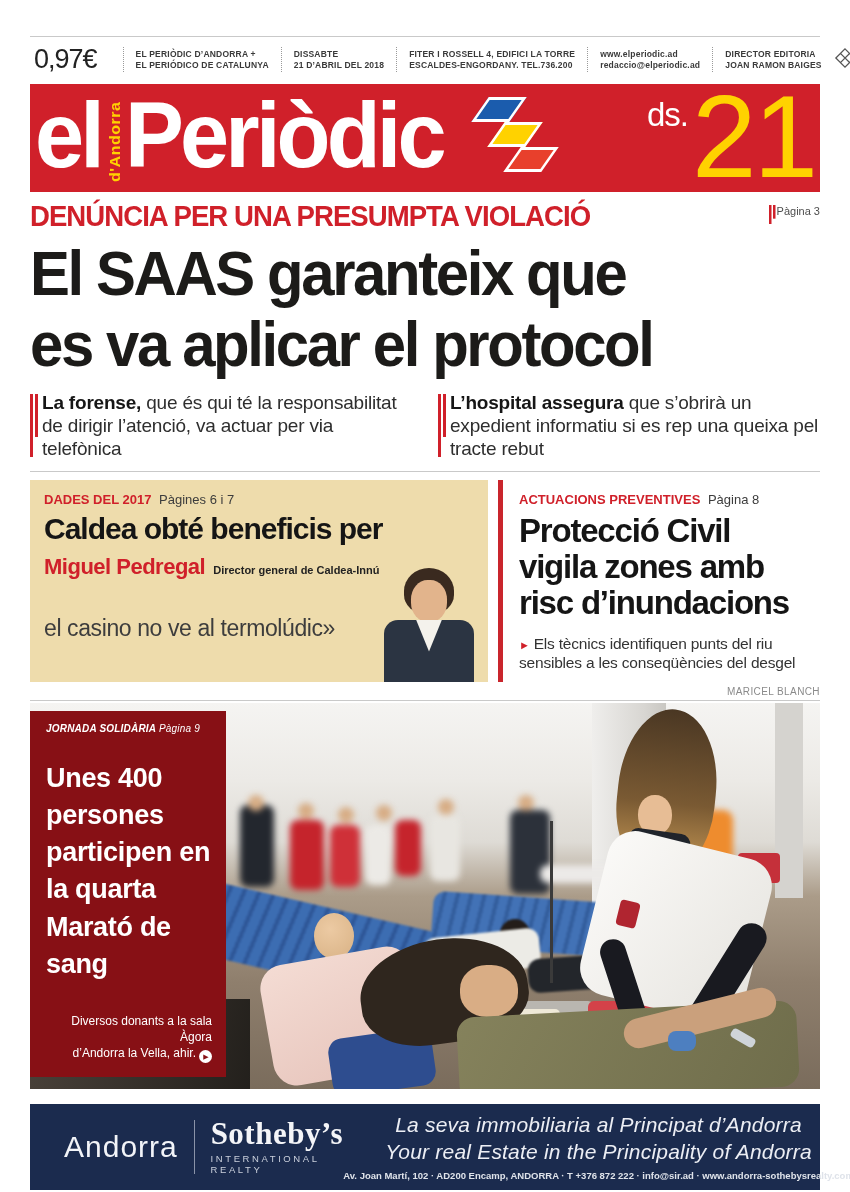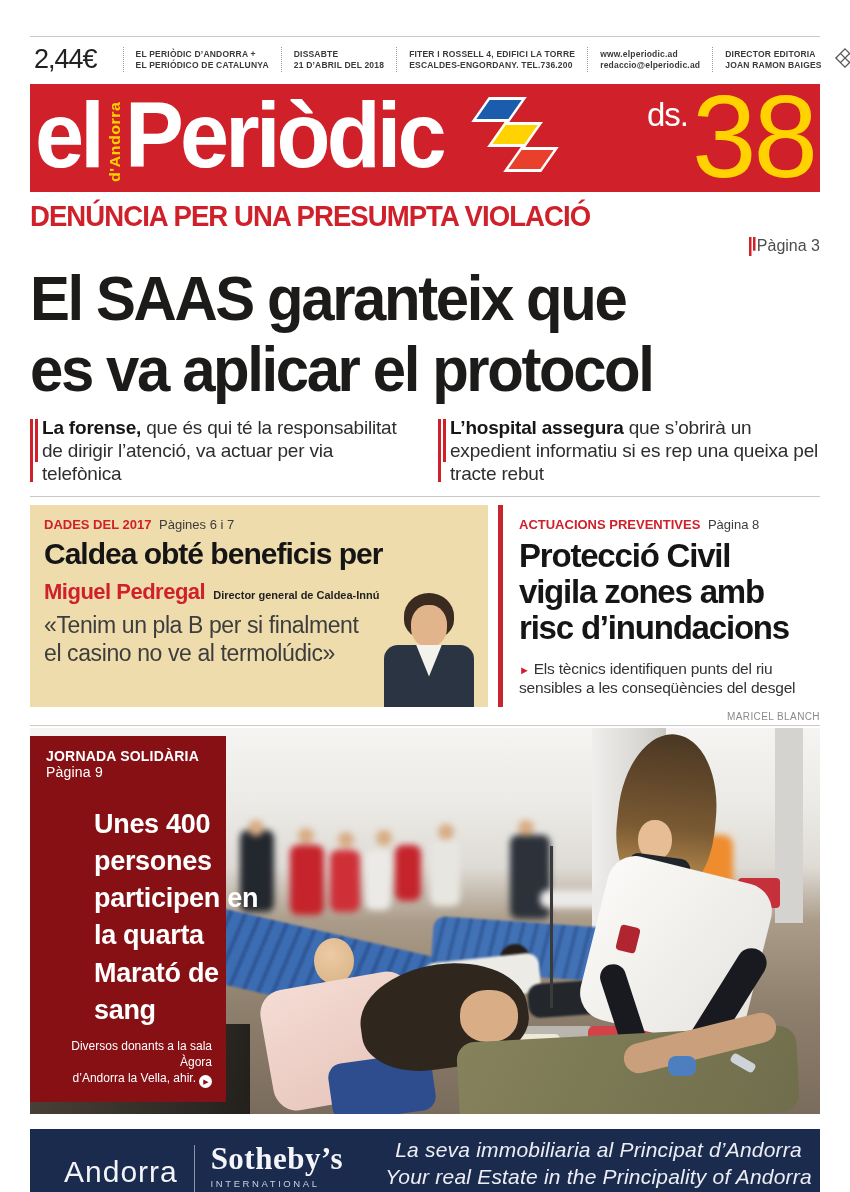--- a/index.html
+++ b/index.html
@@ -29,21 +29,21 @@
   .slash.yellow { left:30px; top:27px; background:#ffd200; }
   .slash.red    { left:46px; top:52px; background:#e8402c; }
   .mh-day { margin-left:auto; display:flex; align-items:flex-start; }
   .mh-ds  { color:#fff; font-size:33px; font-weight:400; margin-top:6px; letter-spacing:-1px; }
   .mh-num { color:#ffd200; font-size:116px; font-weight:400; line-height:.82; letter-spacing:-3px; margin-left:4px; }
 
   
   .kicker-row { display:flex; align-items:flex-start; margin-top:10px; }
   .kicker-main { color:#d0202a; font-size:29px; font-weight:700; letter-spacing:-1px; line-height:1;
                  display:inline-block; transform:scaleX(.95); transform-origin:left center; }
-  .pageref { margin-left:auto; display:flex; align-items:flex-start; gap:1px; color:#4d4d4d; font-size:16px; padding-top:3px;margin-top:32px; }
+  .pageref { margin-left:auto; display:flex; align-items:flex-start; gap:1px; color:#4d4d4d; font-size:11px; padding-top:3px; }
   .pgbars { width:7px; height:19px; flex:none;
             background:linear-gradient(#d0202a,#d0202a) 0 0/2.5px 100% no-repeat,
                        linear-gradient(#d0202a,#d0202a) 4.5px 0/2.5px 72% no-repeat; }
   .headline { margin-top:7px; }
   .headline span { display:inline-block; font-size:63px; font-weight:700; letter-spacing:-2.5px; line-height:1.12;
                    color:#1c1b19; transform:scaleX(.95); transform-origin:left center; white-space:nowrap; }
   .subheads { display:flex; gap:26px; margin-top:12px; }
   .subhead { position:relative; flex:1; padding-left:12px; font-size:19px; line-height:1.22; color:#2e2e2e; letter-spacing:-.2px; }
   .subhead::before { content:""; position:absolute; left:0; top:3px; bottom:4px; width:3px; background:#d0202a; }
   .subhead::after  { content:""; position:absolute; left:5px; top:3px; height:62%; width:3px; background:#d0202a; }
@@ -118,23 +118,23 @@
   .ph-donor-face { left:430px; top:262px; width:58px; height:52px; border-radius:46%; background:#d9ad85; }
   .ph-donor-shirt{ left:428px; top:306px; width:340px; height:86px; border-radius:18px; transform:rotate(-3deg);
                    background:linear-gradient(120deg,#85825c,#6f6d4b); }
   .ph-donor-arm  { left:592px; top:300px; width:156px; height:30px; border-radius:15px; transform:rotate(-14deg); background:#caa07c; }
   .ph-pillow { left:300px; top:330px; width:104px; height:58px; border-radius:14px; transform:rotate(-8deg); background:#2e4d8f; }
   .ph-dark-corner { left:0; top:296px; width:220px; height:92px; background:linear-gradient(100deg,#4a423a,#23201c); }
 
   .marato-panel { left:0; top:8px; bottom:12px; width:196px; background:#871015; padding:12px 14px 14px 16px;
                   display:flex; flex-direction:column; z-index:5; }
   .marato-panel div { position:static; }
-  .mp-kicker { color:#fff; font-size:14px; font-weight:700; letter-spacing:.2px; }
+  .mp-kicker { color:#fff; font-size:10px; font-weight:700; letter-spacing:.2px;font-style:italic; }
   .mp-kicker .mpk-page { font-weight:400; }
-  .mp-h { margin-top:26px; color:#fff; font-size:27px; font-weight:700; line-height:1.38; letter-spacing:-.3px; width:166px;margin-left:48px; }
+  .mp-h { margin-top:26px; color:#fff; font-size:27px; font-weight:700; line-height:1.38; letter-spacing:-.3px; width:166px; }
   .mp-caption { margin-top:auto; color:#fff; font-size:12px; line-height:1.3; text-align:right; }
   .mp-cap-icon { display:inline-block; width:13px; height:13px; border-radius:50%; background:#fff; color:#871015;
                  font-size:7px; line-height:13px; text-align:center; vertical-align:-2px; margin-left:3px; }
   .mp-cap-icon::before { content:"▶"; position:relative; left:.5px; }
 
   
   .ad { margin-top:15px; height:86px; background:#1b2b4e; display:flex; align-items:center; padding:0 18px 0 34px; }
   .ad-left { display:flex; align-items:center; gap:16px; }
   .ad-andorra { color:#f2f4f8; font-size:30px; font-weight:400; letter-spacing:1px; }
   .ad-vline { width:1px; height:54px; background:#8a93a8; }
@@ -146,21 +146,21 @@
   .ad-addr { color:#dfe3ea; font-size:9.5px; font-weight:700; margin-top:5px; white-space:nowrap; }
 </style>
 </head>
 <body>
 
 <div class="page">
 
   <div class="rule"></div>
 
   <div class="topbar">
-    <span class="price">2,44€</span>
+    <span class="price">0,97€</span>
     <div class="tb-item">
       <div>EL PERIÒDIC D’ANDORRA +</div>
       <div>EL PERIÓDICO DE CATALUNYA</div>
     </div>
     <div class="tb-item">
       <div>DISSABTE</div>
       <div>21 D’ABRIL DEL 2018</div>
     </div>
     <div class="tb-item">
       <div>FITER I ROSSELL 4, EDIFICI LA TORRE</div>
@@ -190,21 +190,21 @@
       <span class="mh-vert">d'Andorra</span>
       <span class="mh-big">Periòdic</span>
     </div>
     <div class="mh-slashes">
       <span class="slash blue"></span>
       <span class="slash yellow"></span>
       <span class="slash red"></span>
     </div>
     <div class="mh-day">
       <span class="mh-ds">ds.</span>
-      <span class="mh-num">38</span>
+      <span class="mh-num">21</span>
     </div>
   </div>
 
   <div class="kicker-row">
     <span class="kicker-main">DENÚNCIA PER UNA PRESUMPTA VIOLACIÓ</span>
     <span class="pageref">
       <span class="pgbars"></span>
       <span>Pàgina 3</span>
     </span>
   </div>
@@ -225,21 +225,21 @@
         <span class="bk-page">Pàgines 6 i 7</span>
       </div>
       <h2 class="caldea-h">
         <span>Caldea obté beneficis per</span><br>
       </h2>
       <div class="caldea-person">
         <span class="cp-name">Miguel Pedregal</span>
         <span class="cp-role">Director general de Caldea-Innú</span>
       </div>
       <div class="caldea-quote">
-        <span>«Tenim un pla B per si finalment</span><br>
+        <br>
         <span>el casino no ve al termolúdic»</span>
       </div>
       <div class="portrait">
         <div class="pt-hair"></div>
         <div class="pt-face"></div>
         <div class="pt-body"></div>
         <div class="pt-shirt"></div>
       </div>
     </div>
     <div class="proteccio">

